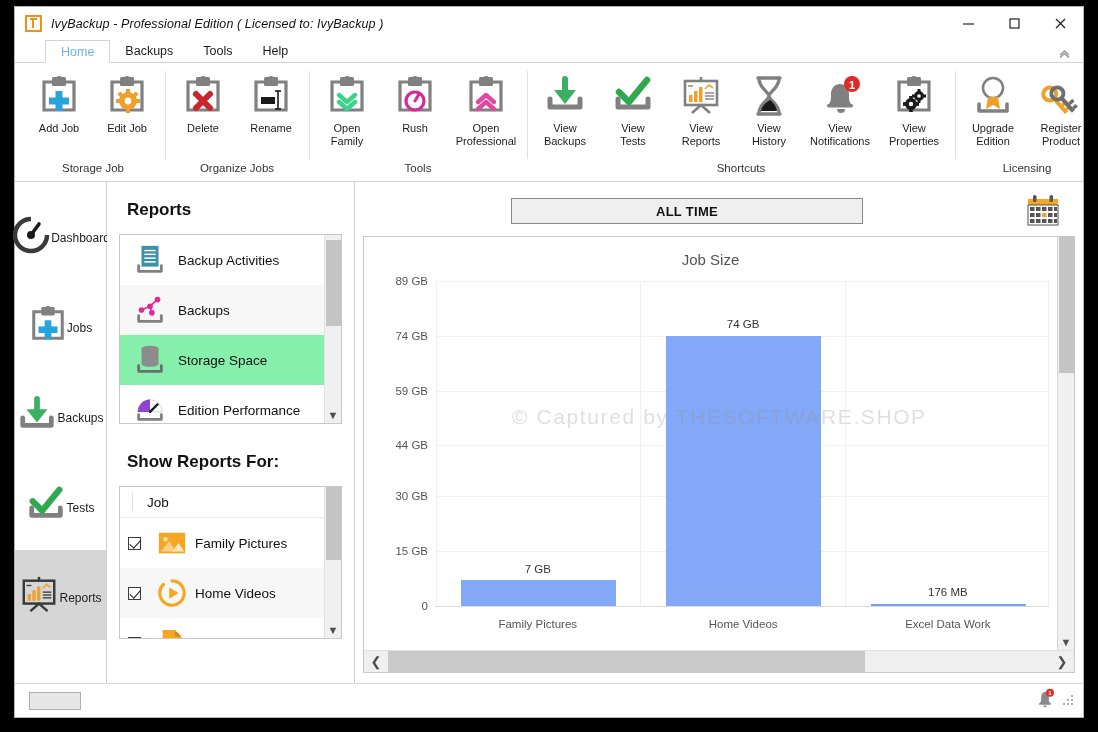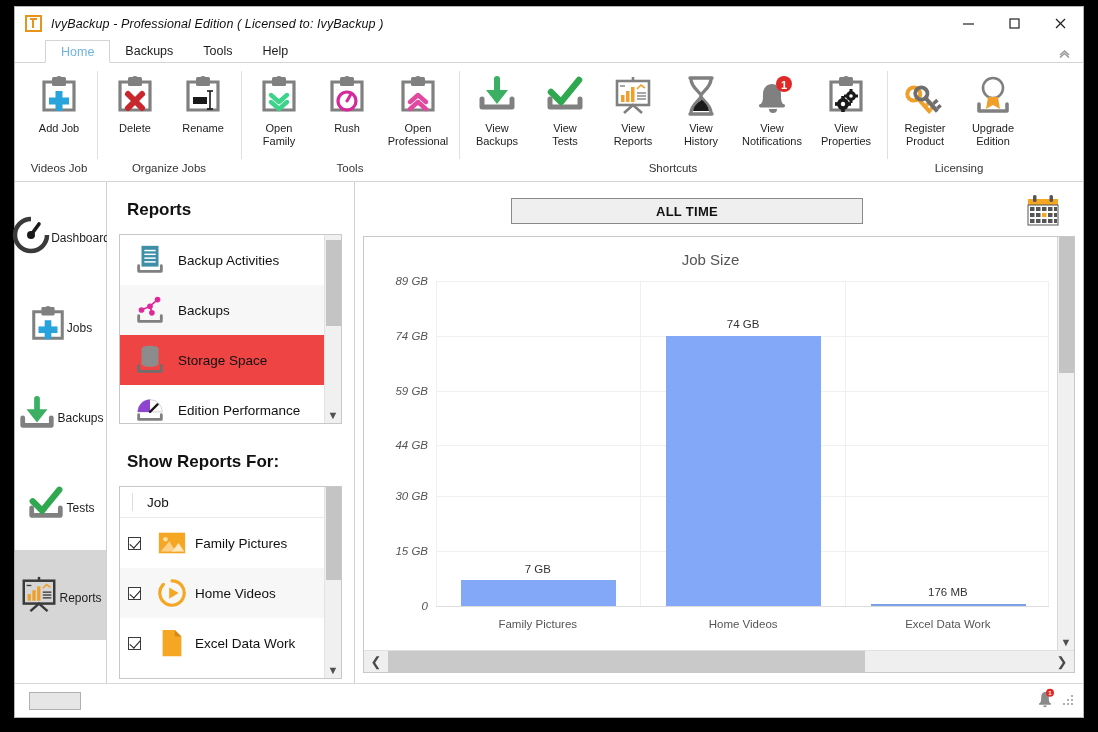--- a/index.html
+++ b/index.html
@@ -115,21 +115,21 @@
     display: flex; flex-direction: column;
   }
   .col-heading { font-size: 17px; font-weight: bold; color: #111; margin: 8px 0 14px 8px; }
   .listbox {
     border: 1px solid #c8c8c8; background: #fff;
     position: relative; overflow: hidden; display: flex;
   }
   .listbox-inner { flex: 1; overflow: hidden; }
   .lrow { height: 50px; display: flex; align-items: center; padding-left: 8px; }
   .lrow.alt { background: #f7f7f7; }
-  .lrow.selected { background: #ef4444; }
+  .lrow.selected { background: #86efac; }
   .lrow-icon { width: 44px; display: flex; align-items: center; justify-content: center; }
   .lrow-label { font-size: 13.5px; color: #111; margin-left: 6px; }
   .vscroll {
     width: 17px; background: #f0f0f0; border-left: 1px solid #e2e2e2;
     display: flex; flex-direction: column; align-items: center;
     justify-content: space-between; flex: 0 0 auto;
   }
   .vscroll .arw { font-size: 11px; color: #505050; padding: 2px 0; }
   .vscroll .thumb { width: 15px; background: #c4c4c4; flex: 0 0 auto; }
 
@@ -173,21 +173,21 @@
     position: absolute; top: 14px; left: 0; right: 0; text-align: center;
     font-size: 15px; color: #555;
   }
   .plot {
     position: absolute; left: 72px; right: 8px; top: 44px; bottom: 44px;
   }
   .gridline { position: absolute; left: 0; right: 0; height: 1px; background: #f0f0f0; }
   .vgrid { position: absolute; top: 0; bottom: 0; width: 1px; background: #f0f0f0; }
   .ytick {
     position: absolute; right: calc(100% + 8px); transform: translateY(-50%);
-    font-size: 11.5px; color: #555; white-space: nowrap; font-style: italic;
+    font-size: 11.5px; color: #555; white-space: nowrap;
   }
   .bar {
     position: absolute; bottom: 0; background: #82a8f7;
   }
   .barval {
     position: absolute; transform: translateX(-50%); font-size: 11.5px; color: #333;
     white-space: nowrap;
   }
   .xlab {
     position: absolute; top: calc(100% + 12px); transform: translateX(-50%);
@@ -275,22 +275,42 @@
             <svg width="40" height="42" viewBox="0 0 40 42">
               <path d="M5 7h7M28 7h7M5 7v28h30V7" fill="none" stroke="#808080" stroke-width="3.2" stroke-linecap="square"></path>
               <rect x="13" y="2" width="14" height="9" rx="1.5" fill="#808080"></rect>
               <circle cx="20" cy="4" r="3" fill="#808080"></circle>
               <rect x="16.5" y="16" width="7" height="20" fill="#29A3DC"></rect>
               <rect x="10" y="22.5" width="20" height="7" fill="#29A3DC"></rect>
             </svg>
           </div>
           <div class="ritem-label">Add Job</div>
         </div>
-      </div>
-      <div class="rgroup-label">Videos Job</div>
+        <div class="ritem">
+          <div class="ritem-icon">
+            <svg width="40" height="42" viewBox="0 0 40 42">
+              <path d="M5 7h7M28 7h7M5 7v28h30V7" fill="none" stroke="#808080" stroke-width="3.2" stroke-linecap="square"></path>
+              <rect x="13" y="2" width="14" height="9" rx="1.5" fill="#808080"></rect>
+              <circle cx="20" cy="4" r="3" fill="#808080"></circle>
+              <g fill="#F0A02A">
+                  <circle cx="21" cy="26" r="9"></circle>
+                <rect x="19" y="14" width="4" height="6"></rect>
+                  <rect x="19" y="32" width="4" height="6"></rect>
+                <rect x="9" y="24" width="6" height="4"></rect>
+                  <rect x="27" y="24" width="6" height="4"></rect>
+                <rect x="12" y="17" width="4" height="6" transform="rotate(-45 14 20)"></rect>
+                <rect x="26" y="17" width="4" height="6" transform="rotate(45 28 20)"></rect>
+              </g>
+              <circle cx="21" cy="26" r="3.4" fill="#fff"></circle>
+            </svg>
+          </div>
+          <div class="ritem-label">Edit Job</div>
+        </div>
+      </div>
+      <div class="rgroup-label">Storage Job</div>
     </div>
 
     <div class="rgroup">
       <div class="rgroup-items">
         <div class="ritem">
           <div class="ritem-icon">
             <svg width="40" height="42" viewBox="0 0 40 42">
               <path d="M5 7h7M28 7h7M5 7v28h30V7" fill="none" stroke="#808080" stroke-width="3.2" stroke-linecap="square"></path>
               <rect x="13" y="2" width="14" height="9" rx="1.5" fill="#808080"></rect>
               <circle cx="20" cy="4" r="3" fill="#808080"></circle>
@@ -481,50 +501,50 @@
         </div>
       </div>
       <div class="rgroup-label">Shortcuts</div>
     </div>
 
     <div class="rgroup">
       <div class="rgroup-items">
         <div class="ritem">
           <div class="ritem-icon">
             <svg width="42" height="42" viewBox="0 0 42 42">
+              <circle cx="21" cy="13" r="10" fill="none" stroke="#808080" stroke-width="2.6"></circle>
+              <path d="M16 22l-2 12 7-4 7 4-2-12" fill="#F0A02A"></path>
+              <path d="M7 29v7h28v-7" fill="none" stroke="#808080" stroke-width="3.6" stroke-linecap="round" stroke-linejoin="round"></path>
+            </svg>
+          </div>
+          <div class="ritem-label">
+            <span>Upgrade</span><br>
+            <span>Edition</span>
+          </div>
+        </div>
+        <div class="ritem">
+          <div class="ritem-icon">
+            <svg width="42" height="42" viewBox="0 0 42 42">
               <g transform="rotate(-42 21 21)">
                 <circle cx="14" cy="12" r="6.5" fill="none" stroke="#F0A02A" stroke-width="4"></circle>
                 <rect x="12" y="17" width="4" height="20" fill="#F0A02A"></rect>
                 <rect x="16" y="27" width="6" height="3.5" fill="#F0A02A"></rect>
                 <rect x="16" y="33" width="5" height="3.5" fill="#F0A02A"></rect>
               </g>
               <g transform="rotate(-42 25 21)">
                 <circle cx="21" cy="14" r="6" fill="none" stroke="#6E6E6E" stroke-width="4"></circle>
                 <rect x="19" y="19" width="4" height="19" fill="#6E6E6E"></rect>
                 <rect x="23" y="28" width="5.5" height="3.4" fill="#6E6E6E"></rect>
                 <rect x="23" y="34" width="4.5" height="3.4" fill="#6E6E6E"></rect>
               </g>
             </svg>
           </div>
           <div class="ritem-label">
             <span>Register</span><br>
             <span>Product</span>
-          </div>
-        </div>
-        <div class="ritem">
-          <div class="ritem-icon">
-            <svg width="42" height="42" viewBox="0 0 42 42">
-              <circle cx="21" cy="13" r="10" fill="none" stroke="#808080" stroke-width="2.6"></circle>
-              <path d="M16 22l-2 12 7-4 7 4-2-12" fill="#F0A02A"></path>
-              <path d="M7 29v7h28v-7" fill="none" stroke="#808080" stroke-width="3.6" stroke-linecap="round" stroke-linejoin="round"></path>
-            </svg>
-          </div>
-          <div class="ritem-label">
-            <span>Upgrade</span><br>
-            <span>Edition</span>
           </div>
         </div>
       </div>
       <div class="rgroup-label">Licensing</div>
     </div>
   </div>
 
   <div class="body">
 
     <div class="leftnav">
@@ -659,21 +679,21 @@
         </div>
         <div class="vscroll">
           <div class="arw">▲</div>
           <div class="thumb" style="height:86px; margin-top:-92px;"></div>
           <div class="arw">▼</div>
         </div>
       </div>
 
       <div class="col-heading" style="margin-top:28px;">Show Reports For:</div>
 
-      <div class="listbox" style="height:193px;">
+      <div class="listbox" style="height:153px;">
         <div class="listbox-inner">
           <div class="jobhdr">
             <div class="sep"></div>
             <span>Job</span>
           </div>
           <div class="jobrow">
             <div class="chk"></div>
             <div class="lrow-icon" style="width:34px;">
               <svg width="30" height="26" viewBox="0 0 32 26">
                 <rect x="2" y="2" width="28" height="22" fill="#F5A623"></rect>
@@ -776,20 +796,21 @@
 
               <div class="barval" style="left:16.6%; bottom:9.5%;">7 GB</div>
               <div class="barval" style="left:50.1%; bottom:84.8%;">74 GB</div>
               <div class="barval" style="left:83.5%; bottom:2.5%;">176 MB</div>
 
               <div class="xlab" style="left:16.6%;">Family Pictures</div>
               <div class="xlab" style="left:50.1%;">Home Videos</div>
               <div class="xlab" style="left:83.5%;">Excel Data Work</div>
             </div>
 
+            <div class="watermark">© Captured by THESOFTWARE.SHOP</div>
 
           </div>
 
           <div class="vscroll" style="border-left:1px solid #d8d8d8;">
             <div class="arw">▲</div>
             <div class="thumb" style="height:138px; margin-top:-280px;"></div>
             <div class="arw">▼</div>
           </div>
         </div>
 

